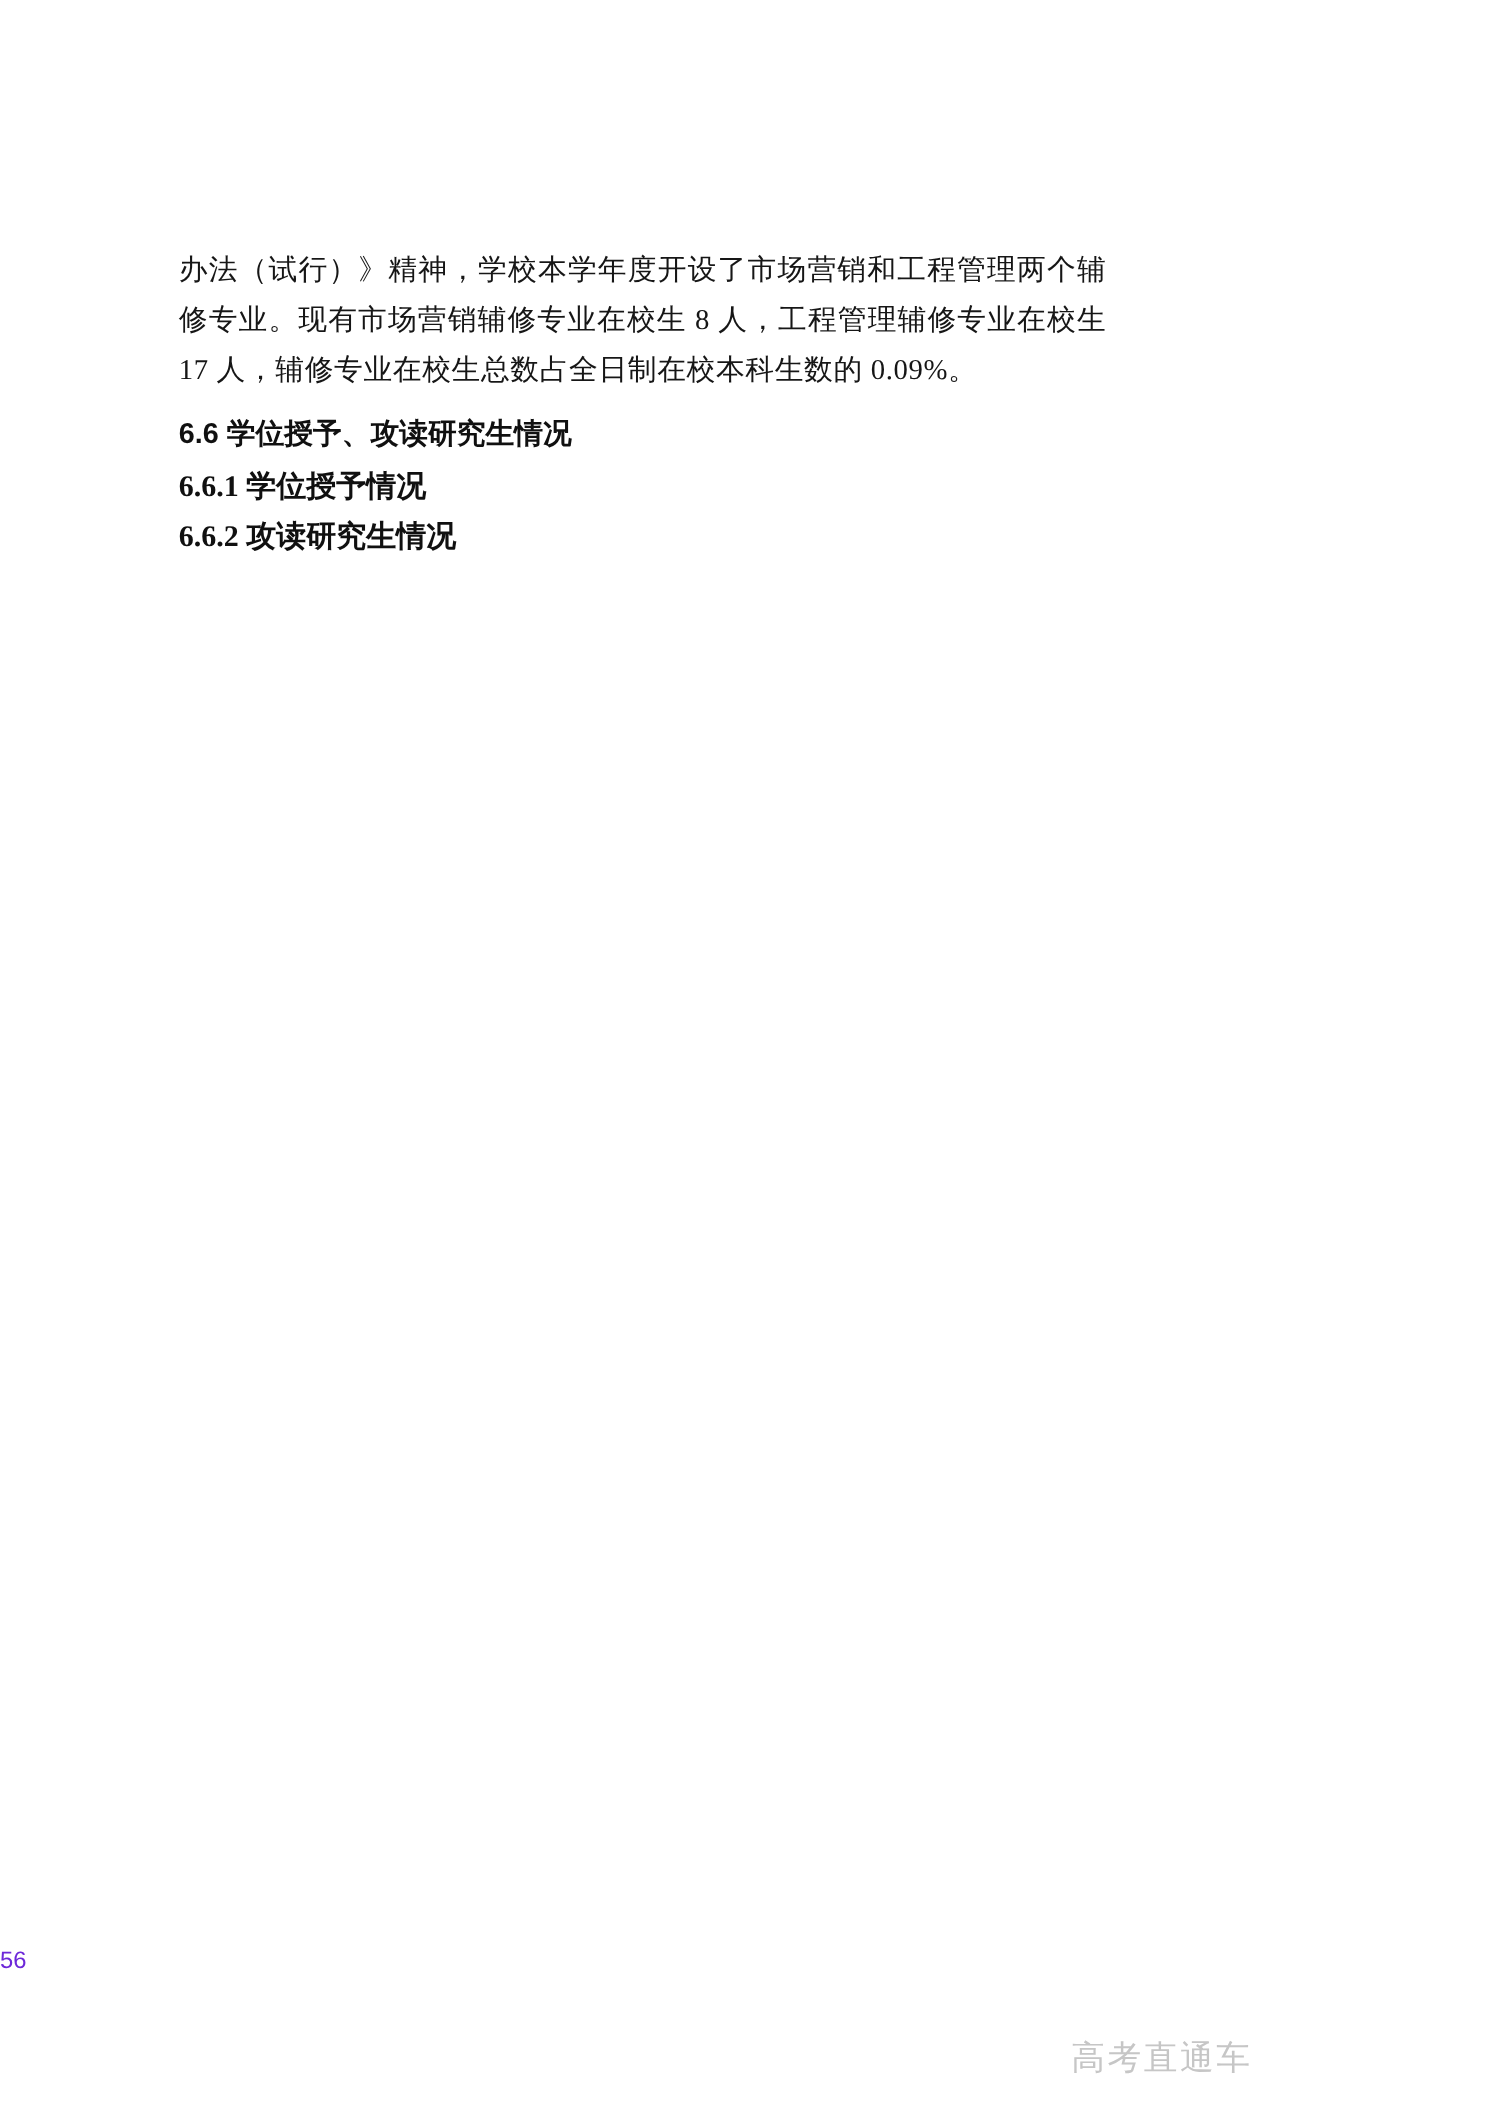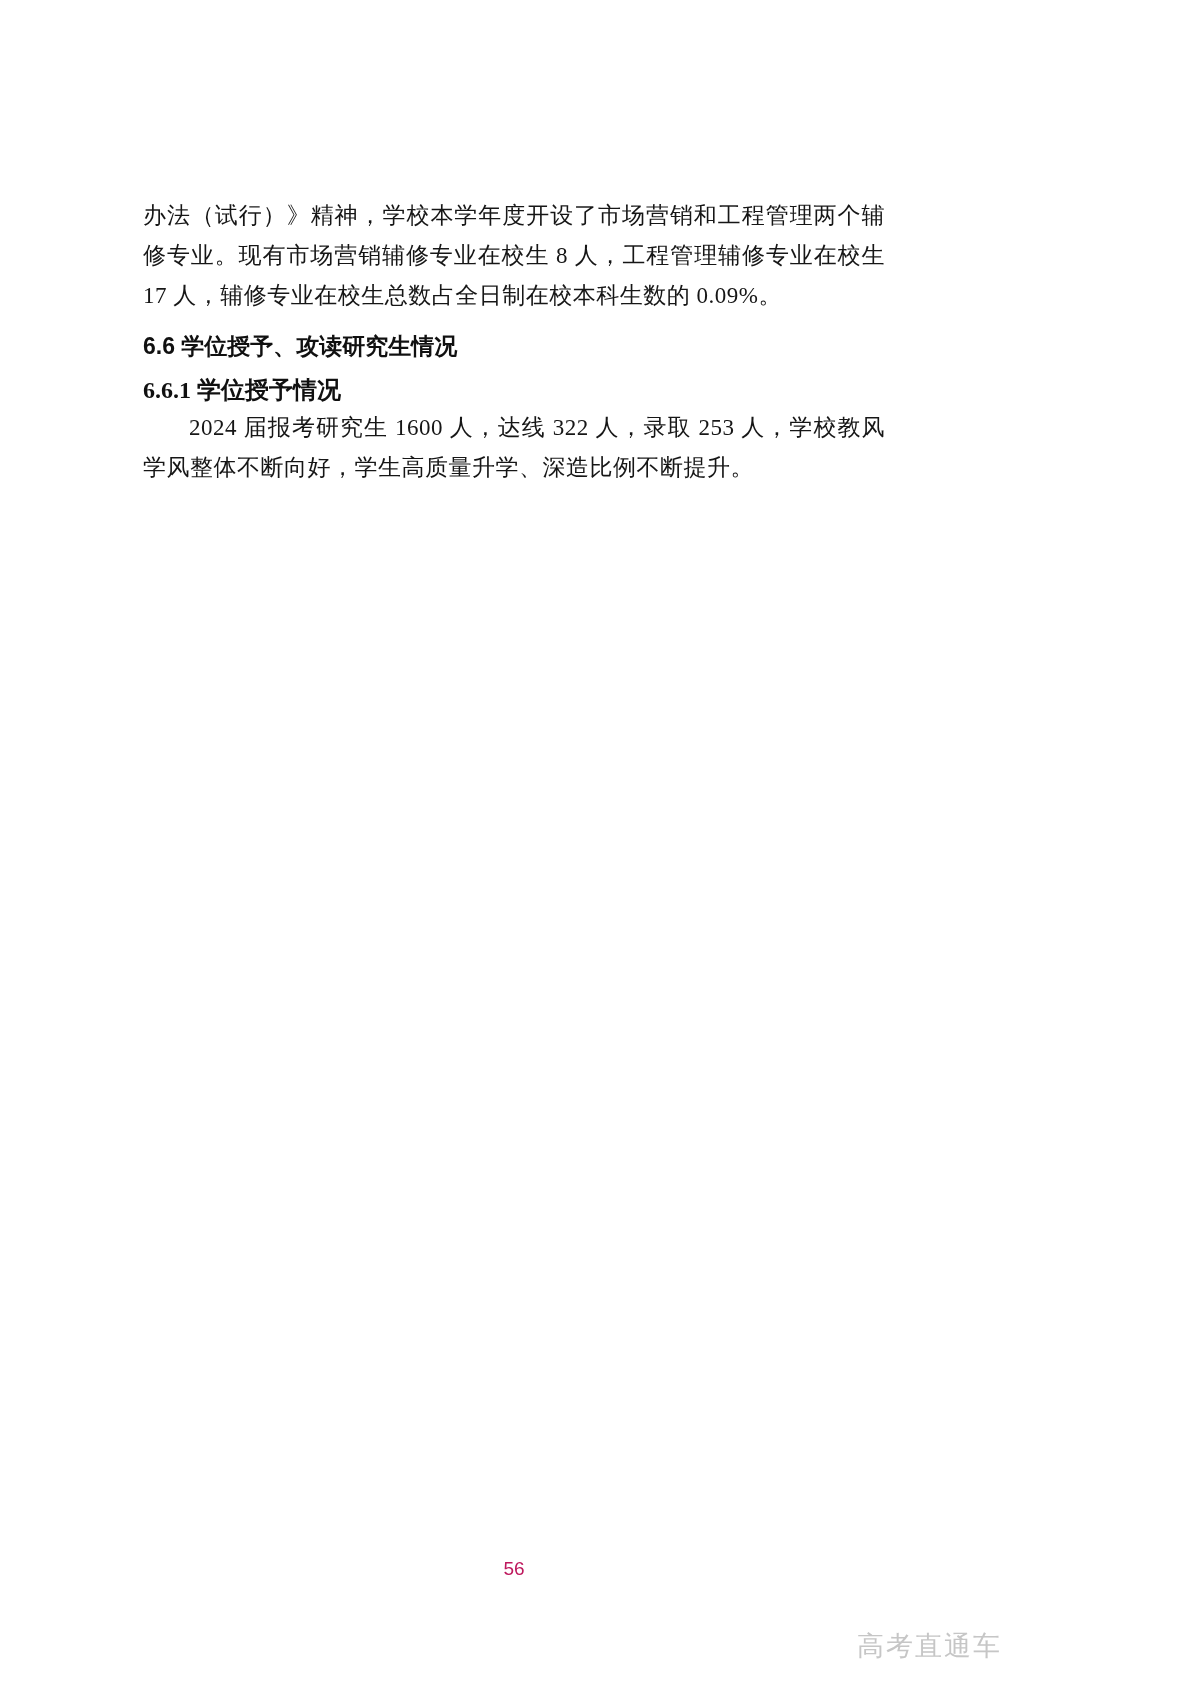--- a/index.html
+++ b/index.html
@@ -41,24 +41,24 @@
     font-weight: bold;
     font-size: 24px;
     line-height: 36px;
     color: #101010;
   }
   .page-number {
     position: absolute;
     left: 0;
     right: 0;
     top: 1558px;
-    text-align: center;
+    text-align: left;
     font-family: "Liberation Sans", "DejaVu Sans", sans-serif;
     font-size: 19px;
-    color: #be185d;
+    color: #6d28d9;
   }
   .watermark {
     position: absolute;
     right: 26px;
     top: 1628px;
     font-family: Liberation Sans, sans-serif;
     font-size: 27px;
     letter-spacing: 2px;
     color: #c6c6c6;
   }
@@ -69,22 +69,22 @@
 <div class="page">
   <div class="content">
 
     <p class="body">办法（试行）》精神，学校本学年度开设了市场营销和工程管理两个辅修专业。现有市场营销辅修专业在校生 8 人，工程管理辅修专业在校生 17 人，辅修专业在校生总数占全日制在校本科生数的 0.09%。</p>
 
     <h1 class="sec">6.6 学位授予、攻读研究生情况</h1>
 
     <h2 class="subsec">6.6.1 学位授予情况</h2>
 
 
+    <h2 class="subsec">6.6.2 攻读研究生情况</h2>
 
-    <p class="body indent">2024 届报考研究生 1600 人，达线 322 人，录取 253 人，学校教风学风整体不断向好，学生高质量升学、深造比例不断提升。</p>
 
 
   </div>
 
   <div class="page-number">56</div>
 
   <div class="watermark">高考直通车</div>
 </div>
 
 </body></html>

